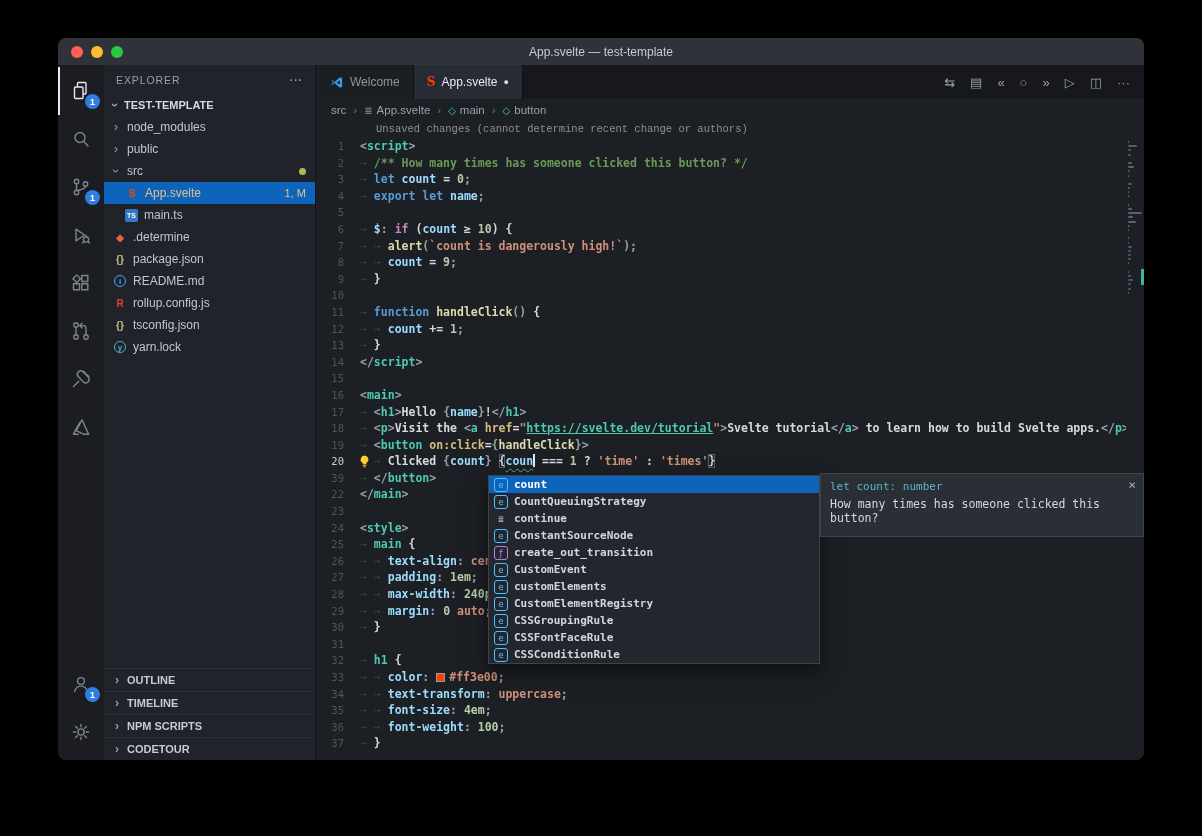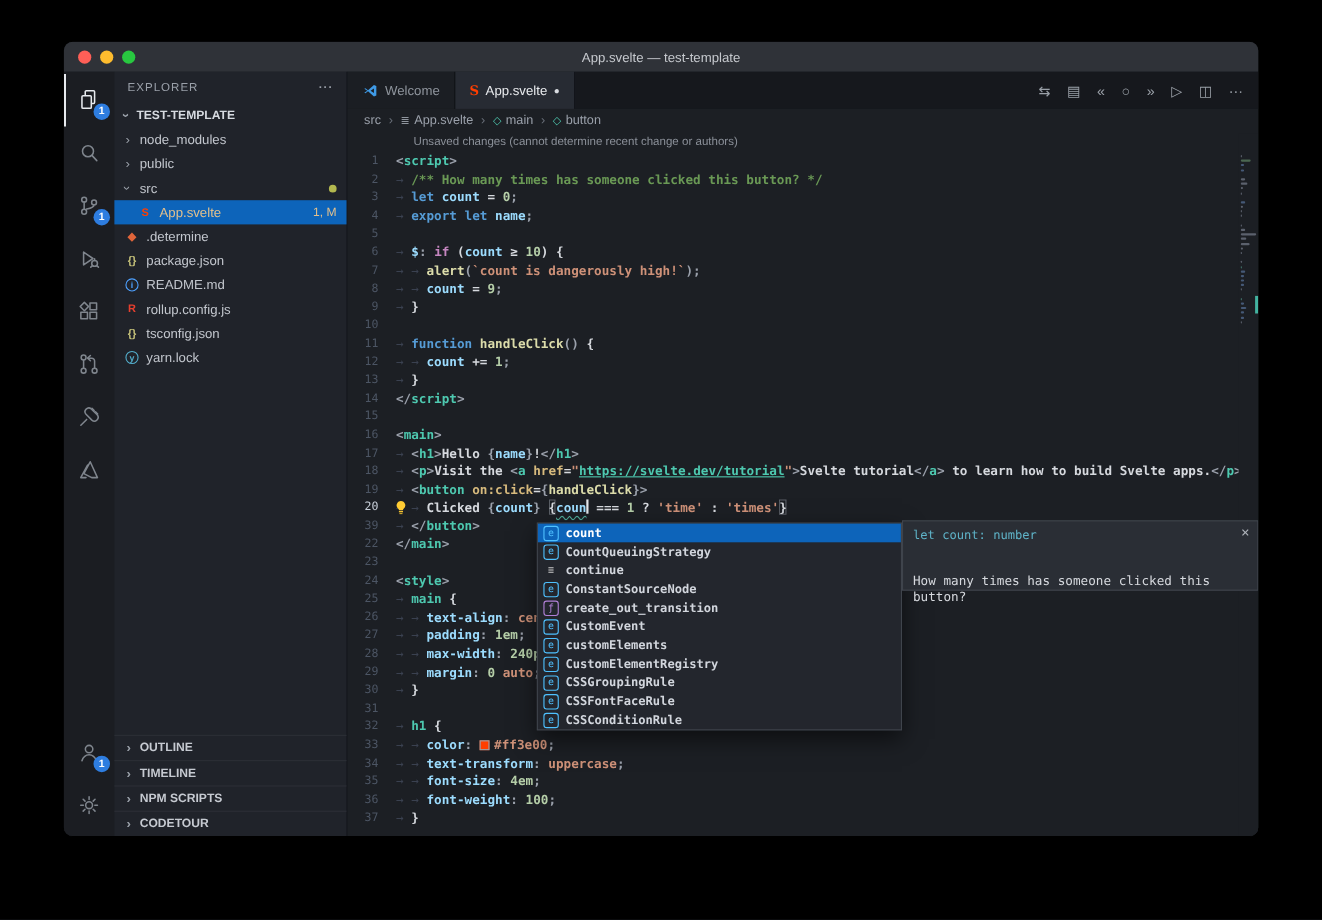--- a/index.html
+++ b/index.html
@@ -59,21 +59,21 @@
   .tab-actions{margin-left:auto;display:flex;align-items:center;gap:15px;padding-right:14px;color:#9aa0a8;font-size:13px}
   .tact{cursor:pointer}
   .crumbs{height:22px;display:flex;align-items:center;gap:7px;padding:0 15px;font-size:11.5px;color:#9aa0aa;flex:none}
   .crumb{display:flex;gap:4px;align-items:center;cursor:pointer}
   .cico{font-size:10px}
   .cico.file{color:#8f959d}
   .cico.symbol{color:#4ec9b0}
   .csep{color:#686e78}
   
   .codearea{flex:1;position:relative;overflow:hidden;font-family:"DejaVu Sans Mono",monospace}
-  .notice{height:17px;line-height:17px;padding-left:60px;font-size:10.5px;color:#8b9099;font-family:Liberation Sans, sans-serif}
+  .notice{height:17px;line-height:17px;padding-left:60px;font-size:10.5px;color:#8b9099;font-family:Liberation Mono, monospace}
   .cl{display:flex;height:16.6px;line-height:16.6px;font-size:11.5px;font-weight:bold}
   .ln{width:44px;flex:none;text-align:right;padding-right:16px;color:#4c5564;font-size:10.5px;font-weight:normal}
   .cl.cur .ln{color:#c8cfd9}
   .lc{white-space:pre}
   .tk-pn{color:#9aa0ab}.tk-tag{color:#4ec9b0}.tk-kw{color:#569cd6}.tk-ctrl{color:#c586c0}
   .tk-var{color:#9cdcfe}.tk-num{color:#b5cea8}.tk-str{color:#ce9178}.tk-fn{color:#dcdcaa}
   .tk-cmt{color:#6a9955}.tk-prop{color:#9cdcfe}.tk-val{color:#ce9178}.tk-attr{color:#d7ba7d}
   .tk-txt,.tk-op{color:#d6d9de}
   .tk-link{color:#4ec9b0;text-decoration:underline}
   .tk-ws{color:#3a4150;font-weight:normal}
@@ -84,21 +84,21 @@
   .bulb{position:absolute;left:41px;top:333px;width:15px;height:15px;cursor:pointer}
   
   .suggest{position:absolute;left:172px;top:354px;width:332px;background:#23262d;border:1px solid #3f444c;box-shadow:0 8px 20px rgba(0,0,0,.55);z-index:5}
   .srow{height:17px;display:flex;align-items:center;gap:6px;padding:0 5px;color:#d2d6dd;
     font-family:"DejaVu Sans Mono",monospace;font-weight:bold;font-size:11px;cursor:pointer}
   .srow.sel{background:var(--selection-blue);color:#fff}
   .kind{width:14px;height:14px;flex:none;display:flex;align-items:center;justify-content:center;font-size:9px;border-radius:3px;font-weight:normal}
   .kind.box{border:1px solid currentColor}
   .detail{position:absolute;left:504px;top:352px;width:324px;height:64px;background:#2a2e35;border:1px solid #3f444c;padding:6px 9px;z-index:6}
   .sig{font-family:"DejaVu Sans Mono",monospace;color:#5fb4c9;font-weight:normal;font-size:11px}
-  .doc{margin-top:28px;color:#d6d9de;font-size:11.5px}
+  .doc{margin-top:4px;color:#d6d9de;font-size:11.5px}
   .dclose{position:absolute;top:3px;right:7px;color:#aeb3ba;font-size:13px;cursor:pointer}
   .dclose::before{content:"×"}
   
   .minimap{position:absolute;top:0;right:0;bottom:0;width:18px;background:var(--bg-editor);padding-top:20px;z-index:2}
   .mbar{margin:0 2px 2.2px 2px;height:2px;border-radius:1px;opacity:.8}
   .mmark{position:absolute;right:0;top:148px;width:3px;height:16px;background:#43b3a0;z-index:3}
 </style>
 </head>
 <body>
 
@@ -212,20 +212,24 @@
           </div>
           <div class="trow" style="padding-left: 6px;">
             <span class="chev exp"></span>
             <span class="tlabel">src</span>
             <span class="dot"></span>
           </div>
           <div class="trow sel" style="padding-left: 20px;">
             <span class="ficon" style="color: rgb(255, 62, 0);">S</span>
             <span class="tlabel">App.svelte</span>
             <span class="badge-txt">1, M</span>
+          </div>
+          <div class="trow" style="padding-left: 20px;">
+            <span class="ficon boxed">TS</span>
+            <span class="tlabel">main.ts</span>
           </div>
           <div class="trow" style="padding-left: 8px;">
             <span class="ficon" style="color: rgb(224, 101, 58);">◆</span>
             <span class="tlabel">.determine</span>
           </div>
           <div class="trow" style="padding-left: 8px;">
             <span class="ficon" style="color: rgb(197, 193, 121);">{}</span>
             <span class="tlabel">package.json</span>
           </div>
           <div class="trow" style="padding-left: 8px;">

